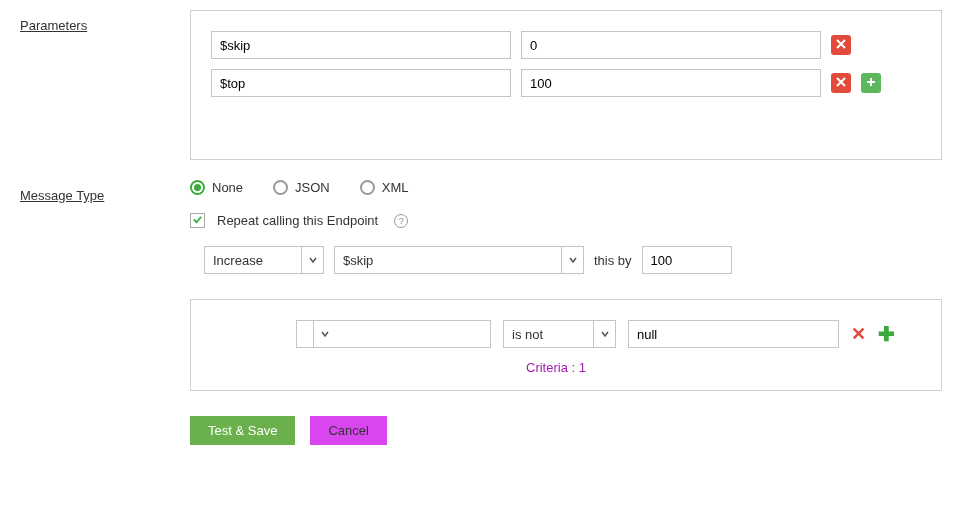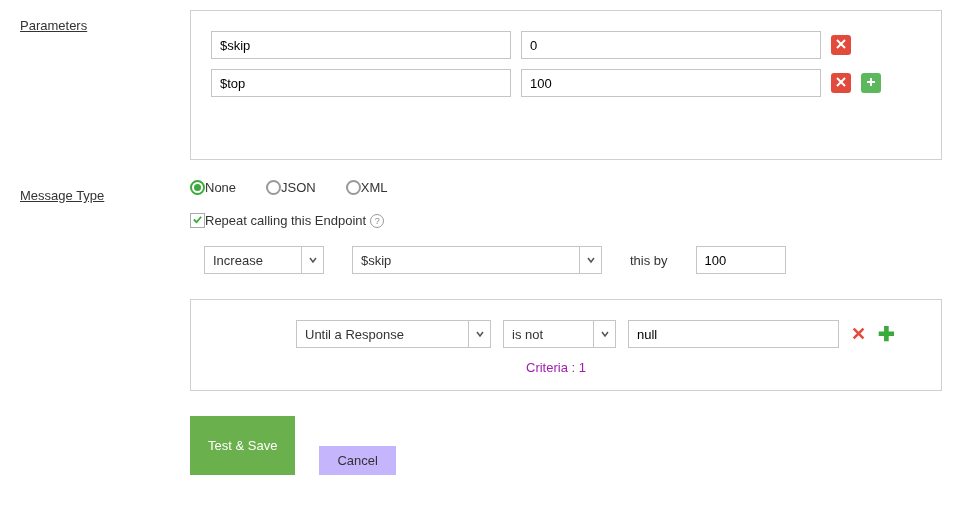--- a/index.html
+++ b/index.html
@@ -61,20 +61,21 @@
     .square-btn svg { width: 12px; height: 12px; }
     .radio-group {
       display: flex;
       gap: 30px;
       align-items: center;
       margin-bottom: 18px;
     }
     .radio-item {
       display: inline-flex;
       align-items: center;
+      gap: 7px;
       cursor: pointer;
     }
     .radio-outer {
       width: 15px;
       height: 15px;
       border: 2px solid #999;
       border-radius: 50%;
       display: inline-flex;
       align-items: center;
       justify-content: center;
@@ -84,21 +85,21 @@
       width: 7px;
       height: 7px;
       background: #3aab3a;
       border-radius: 50%;
       display: none;
     }
     .radio-selected .radio-inner { display: block; }
     .checkbox-row {
       display: flex;
       align-items: center;
-      gap: 0;
+      gap: 12px;
       margin-bottom: 18px;
     }
     .checkbox {
       width: 15px;
       height: 15px;
       border: 1px solid #aaa;
       display: inline-flex;
       align-items: center;
       justify-content: center;
       cursor: pointer;
@@ -112,21 +113,21 @@
       color: #888;
       font-size: 9px;
       display: inline-flex;
       align-items: center;
       justify-content: center;
       margin-left: 4px;
     }
     .increase-row {
       display: flex;
       align-items: center;
-      gap: 28px;
+      gap: 10px;
       margin-left: 14px;
       margin-bottom: 25px;
     }
     .select-box {
       border: 1px solid #c5c5c5;
       height: 28px;
       display: inline-flex;
       align-items: center;
       padding: 0 8px;
       background: #fff;
@@ -168,32 +169,32 @@
       cursor: pointer;
     }
     .plain-plus {
       color: #3aab3a;
       font-size: 20px;
       font-weight: bold;
       cursor: pointer;
     }
     .button-row {
       display: flex;
-      gap: 24px;
+      gap: 15px;
       margin-top: 25px;
     }
     .btn {
       border: none;
       padding: 7px 18px;
       font-size: 13px;
       cursor: pointer;
       font-family: inherit;
     }
     .btn-primary { background: #6ab04c; color: #fff; }
-    .btn-default { background: #c4b5fd; color: #333; margin-top: 30px; }
+    .btn-default { background: #d946ef; color: #333; }
   </style>
 </head>
 <body>
 
 <div class="form-row">
   <div class="form-label">Parameters</div>
   <div class="form-content">
     <div class="params-box">
 
       <div class="param-row">
@@ -279,21 +280,20 @@
             </svg>
         </span>
       </div>
       <span>this by</span>
       <input class="text-input" style="width: 90px;" value="100">
     </div>
 
     <div class="criteria-box">
       <div class="criteria-row">
         <div class="select-box" style="width:195px">
-          <span class="select-content">Until a Response</span>
           <span class="select-arrow">
             <svg viewBox="0 0 10 10">
                 <path d="M2 3 L5 7 L8 3" stroke="#555" stroke-width="1.5" fill="none"></path>
               </svg>
           </span>
         </div>
         <div class="select-box" style="width:113px">
           <span class="select-content">is not</span>
           <span class="select-arrow">
             <svg viewBox="0 0 10 10">

